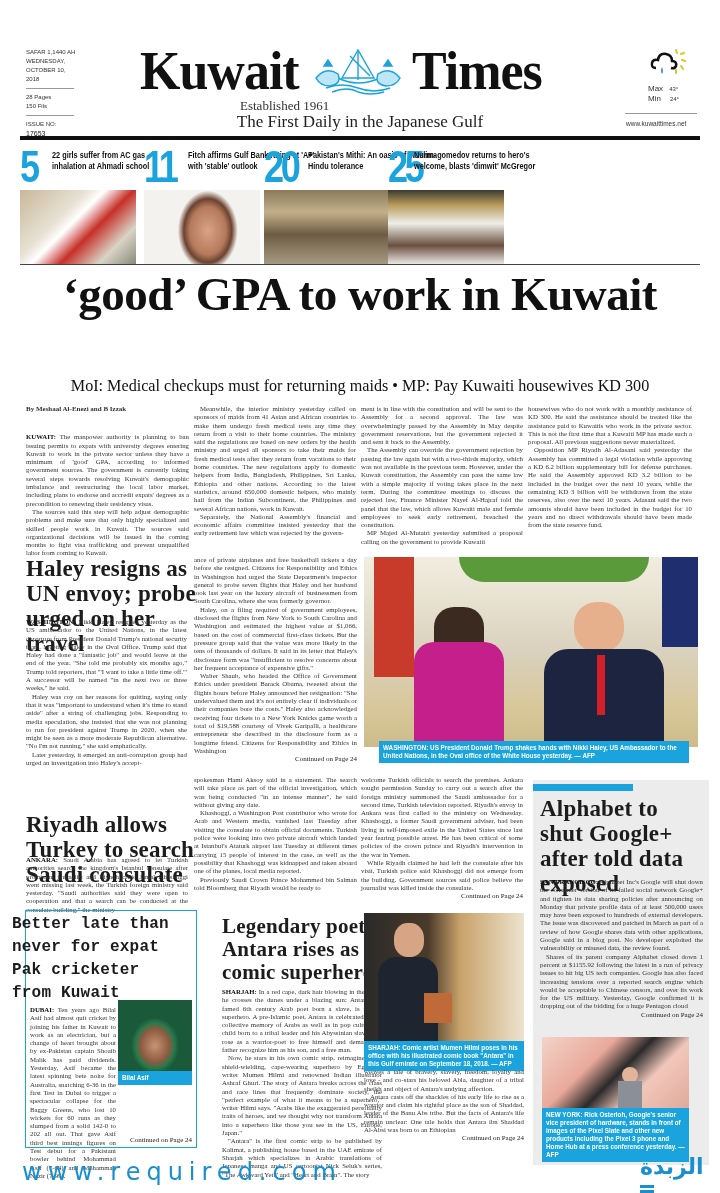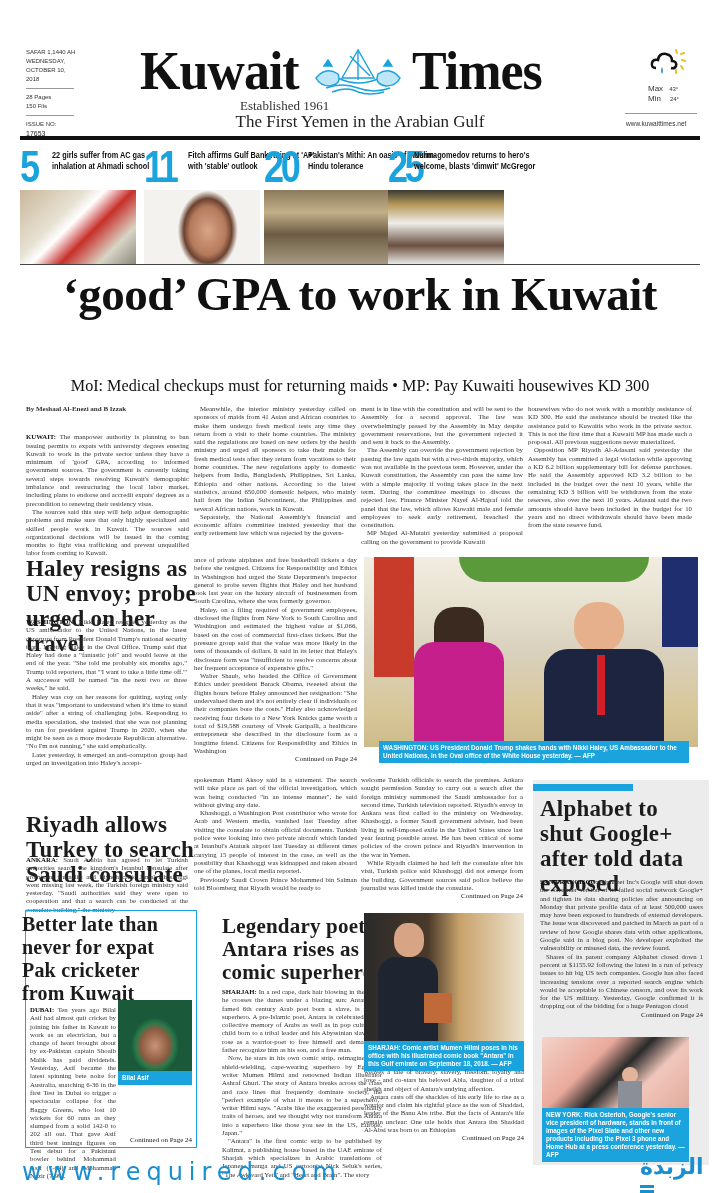--- a/index.html
+++ b/index.html
@@ -78,21 +78,21 @@
       <path d="M88 30 Q78 18 66 26 Q62 36 74 38 Q84 38 88 30 Z" fill="#bfe6f7"></path>
       <path d="M14 40 Q30 34 46 40 Q62 46 78 40"></path>
       <path d="M20 44 Q36 38 46 44 Q58 48 72 44"></path>
       <path d="M12 18 L16 12 L20 18 Z" fill="#1aa3dd"></path>
       <path d="M72 18 L76 12 L80 18 Z" fill="#1aa3dd"></path>
     </g>
   </svg>
   <span class="logo-word" style="left:272px;">Times</span>
 </div>
 <div class="abs established">Established 1961</div>
-<div class="abs tagline">The First Yemen in the Arabian Gulf</div>
+<div class="abs tagline">The First Daily in the Japanese Gulf</div>
 
 <div class="abs weather">
   <svg class="abs" style="left:22px;top:4px;" width="36" height="30" viewBox="0 0 36 30">
     <g stroke="#e8c21f" stroke-width="2" stroke-linecap="round">
       <line x1="26" y1="2" x2="27" y2="5"></line>
         <line x1="31" y1="6" x2="34" y2="5"></line>
       <line x1="32" y1="12" x2="35" y2="13"></line>
         <line x1="31" y1="18" x2="33" y2="21"></line>
       <line x1="26" y1="22" x2="26" y2="25"></line>
     </g>
@@ -202,21 +202,21 @@
   <p>Shares of its parent company Alphabet closed down 1 percent at $1155.92 following the latest in a run of privacy issues to hit big US tech companies. Google has also faced increasing tensions over a reported search engine which would be acceptable to Chinese censors, and over its work for the US military. Yesterday, Google confirmed it is dropping out of the bidding for a huge Pentagon cloud</p>
   <div class="cont">Continued on Page 24</div>
 </div>
 <div class="abs" style="left:542px;top:1037px;width:147px;height:104px;background:linear-gradient(135deg,#f3d3c9 0%,#e9a99a 30%,#2a2a2a 45%,#f1c7bb 60%,#d79b8b 100%);overflow:hidden;">
   <div class="abs" style="left:80px;top:30px;width:16px;height:16px;background:#e2b49a;border-radius:50%;"></div>
   <div class="abs" style="left:76px;top:44px;width:24px;height:30px;background:#8a8f98;"></div>
 </div>
 <div class="abs caption" style="left:542px;top:1108px;width:147px;">NEW YORK: Rick Osterloh, Google's senior vice president of hardware, stands in front of images of the Pixel Slate and other new products including the Pixel 3 phone and Home Hub at a press conference yesterday. — AFP</div>
 
 <div class="abs cricket-box"></div>
-<div class="abs sec-head" style="left:22px;top:913px;width:165px;font-size:20px;line-height:23px;">Better late than never for expat Pak cricketer from Kuwait</div>
+<div class="abs sec-head" style="left:12px;top:913px;width:165px;font-size:16px;line-height:23px;font-family:Liberation Mono, monospace;">Better late than never for expat Pak cricketer from Kuwait</div>
 <div class="abs col" style="left:30px;top:1006px;width:86px;">
   <p class="first"><span class="dl">DUBAI:</span> <span>Ten years ago Bilal Asif had almost quit cricket by joining his father in Kuwait to work as an electrician, but a change of heart brought about by ex-Pakistan captain Shoaib Malik has paid dividends. Yesterday, Asif became the latest spinning bete noire for Australia, snatching 6-36 in the first Test in Dubai to trigger a spectacular collapse for the Baggy Greens, who lost 10 wickets for 60 runs as they slumped from a solid 142-0 to 202 all out. That gave Asif third best innings figures on Test debut for a Pakistani bowler behind Mohammad Asif (7-64) and Mohammad Nazir (7-99).</span></p>
 </div>
 <div class="abs" style="left:118px;top:1000px;width:74px;height:83px;background:radial-gradient(ellipse 24px 28px at 50% 55%, #c99375 0%, #8b5a40 60%, #2a7a4a 80%, #1a5a3a 100%);"></div>
 <div class="abs caption" style="left:118px;top:1071px;width:74px;">Bilal Asif</div>
 <div class="abs cont" style="left:30px;top:1136px;width:162px;">Continued on Page 24</div>
 
 <div class="abs sec-head" style="left:222px;top:915px;width:170px;font-size:21px;line-height:23px;">Legendary poet Antara rises as comic superhero</div>
 <div class="abs col" style="left:222px;top:988px;width:160px;">
   <p class="first"><span class="dl">SHARJAH:</span> <span>In a red cape, dark hair blowing in the wind, he crosses the dunes under a blazing sun: Antara, the famed 6th century Arab poet born a slave, is now a superhero. A pre-Islamic poet, Antara is celebrated in the collective memory of Arabs as well as in pop culture - a child born to a tribal leader and his Abyssinian slave who rose as a warrior-poet to free himself and demand his father recognize him as his son, and a free man.</span></p>

